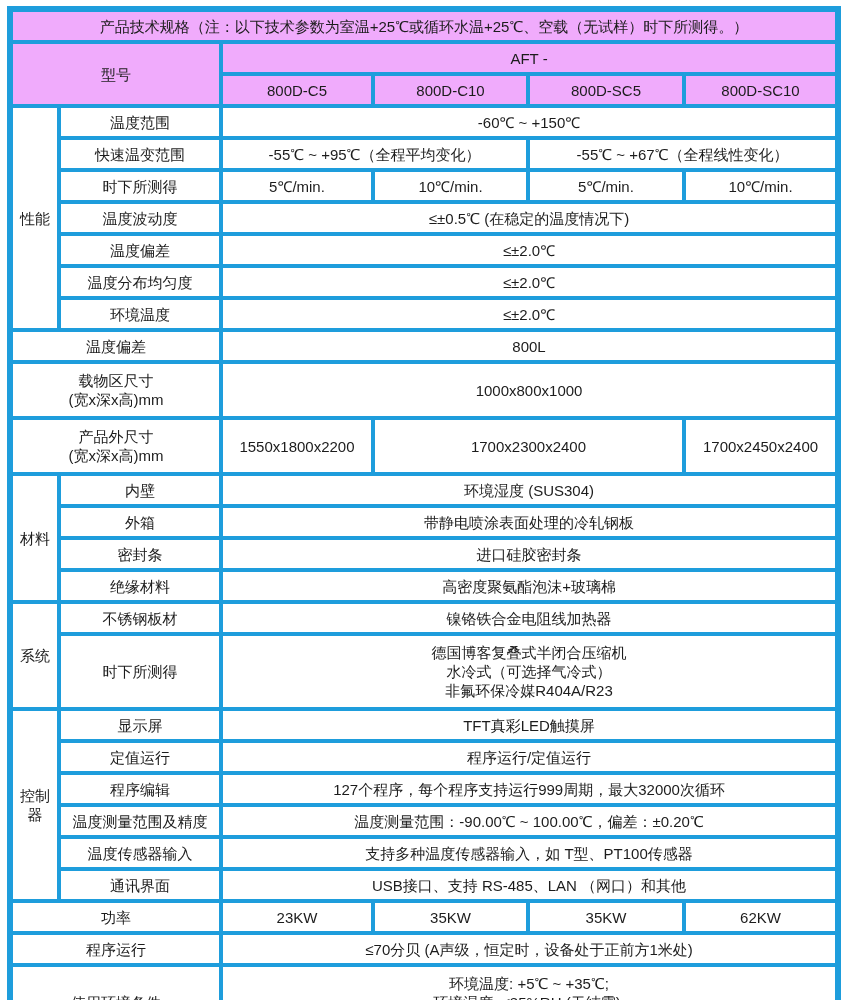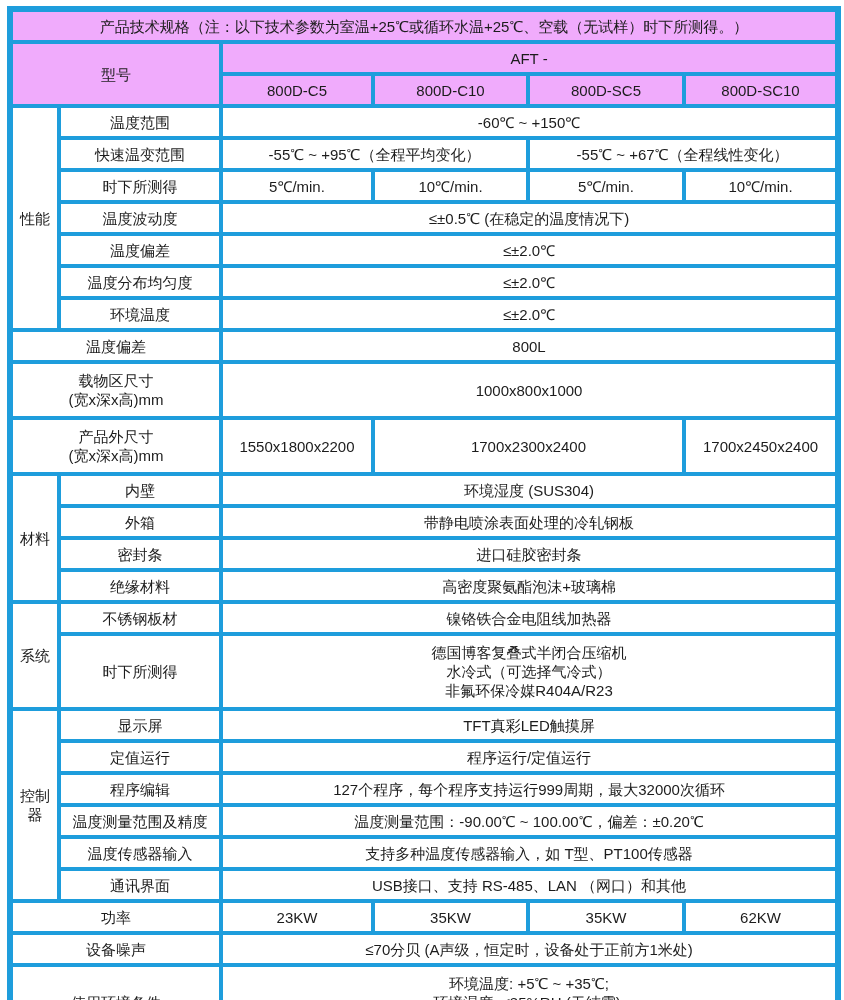--- a/index.html
+++ b/index.html
@@ -165,21 +165,21 @@
     </tr>
 
     <tr>
       <td colspan="2">功率</td>
       <td>23KW</td>
       <td>35KW</td>
       <td>35KW</td>
       <td>62KW</td>
     </tr>
     <tr>
-      <td colspan="2">设备噪声</td>
+      <td colspan="2">程序运行</td>
       <td colspan="4">≤70分贝 (A声级，恒定时，设备处于正前方1米处)</td>
     </tr>
     <tr>
       <td colspan="2">使用环境条件</td>
       <td colspan="4" class="pre tall">环境温度: +5℃ ~ +35℃;
 环境湿度: ≤85%RH (无结霜);
 大气压值: 86kPa ~ 106kPa</td>
     </tr>
 
   </tbody>

